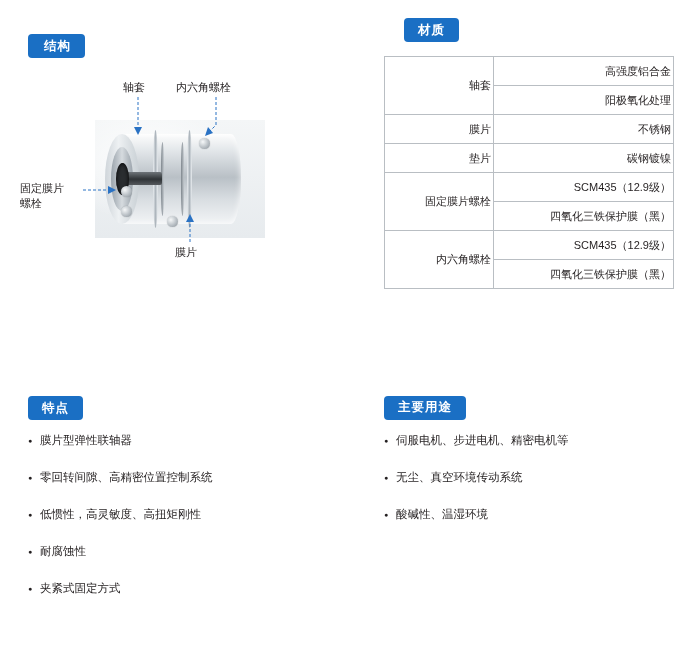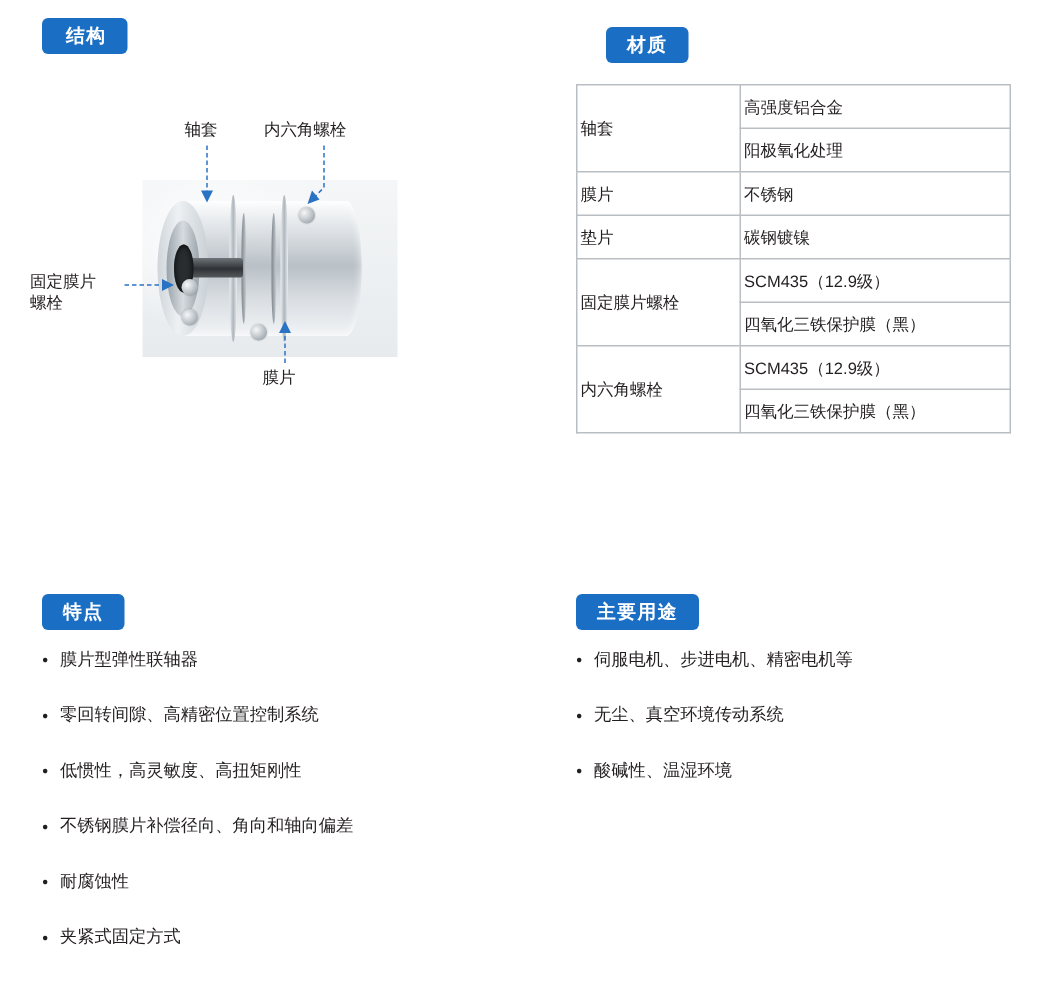--- a/index.html
+++ b/index.html
@@ -21,24 +21,24 @@
     color: #ffffff;
     font-size: 12.5px;
     font-weight: bold;
     letter-spacing: 1px;
     border-radius: 4px;
     padding: 4px 14px;
     line-height: 16px;
     white-space: nowrap;
   }
   
-  #badge-structure { left: 28px; top: 12px; padding-left: 16px; }
+  #badge-structure { left: 28px; top: 34px; padding-left: 16px; }
   #badge-material  { left: 404px; top: 18px; }
   #badge-features  { left: 28px; top: 396px; }
-  #badge-uses      { left: 384px; top: 396px; }
+  #badge-uses      { left: 384px; top: 396px; font-family: Liberation Mono, monospace; }
 
   .diagram {
     position: absolute;
     left: 20px;
     top: 55px;
     width: 340px;
     height: 230px;
   }
   .coupling-img {
     position: absolute;
@@ -142,21 +142,21 @@
   .mat-table {
     position: absolute;
     left: 384px;
     top: 56px;
     width: 290px;
     border-collapse: collapse;
     font-size: 11px;
   }
   .mat-table td {
     border: 1px solid #b9bec3;
-    text-align: left;
+    text-align: right;
     padding: 6px 2px;
     height: 16px;
     color: #231f20;
   }
   .mat-table td.name { width: 104px; }
 
   
   .bullet-list {
     position: absolute;
     width: 300px;
@@ -219,21 +219,21 @@
       <polygon points="118,80 114,72 122,72"></polygon>
       <polygon points="185,81 188,72 193,78"></polygon>
       <polygon points="96,135 88,131 88,139"></polygon>
       <polygon points="170,159 166,167 174,167"></polygon>
     </g>
   </svg>
 
   <div class="lbl" style="left:103px; top:25px;">轴套</div>
   <div class="lbl" style="left:156px; top:25px;">内六角螺栓</div>
   <div class="lbl" style="left:0px; top:126px;">固定膜片</div>
-  <div class="lbl" style="left:0px; top:141px;font-family:Liberation Mono, monospace;">螺栓</div>
+  <div class="lbl" style="left:0px; top:141px;">螺栓</div>
   <div class="lbl" style="left:155px; top:190px;">膜片</div>
 </div>
 
 <table class="mat-table">
   <tbody>
     <tr>
       <td class="name" rowspan="2">轴套</td>
       <td>高强度铝合金</td>
     </tr>
     <tr>
@@ -261,21 +261,20 @@
     <tr>
       <td>四氧化三铁保护膜（黑）</td>
     </tr>
   </tbody>
 </table>
 
 <div class="bullet-list" id="features-list">
   <div class="bullet-item">膜片型弹性联轴器</div>
   <div class="bullet-item">零回转间隙、高精密位置控制系统</div>
   <div class="bullet-item">低惯性，高灵敏度、高扭矩刚性</div>
-  <div class="bullet-item">不锈钢膜片补偿径向、角向和轴向偏差</div>
   <div class="bullet-item">耐腐蚀性</div>
   <div class="bullet-item">夹紧式固定方式</div>
 </div>
 
 <div class="bullet-list" id="uses-list">
   <div class="bullet-item">伺服电机、步进电机、精密电机等</div>
   <div class="bullet-item">无尘、真空环境传动系统</div>
   <div class="bullet-item">酸碱性、温湿环境</div>
 </div>
 

